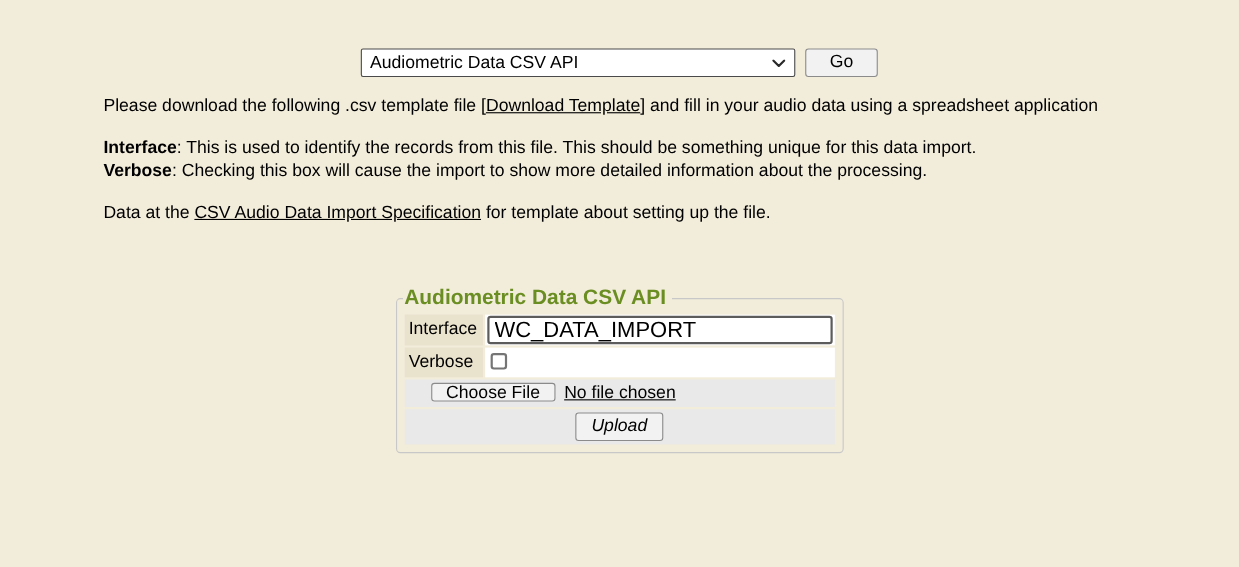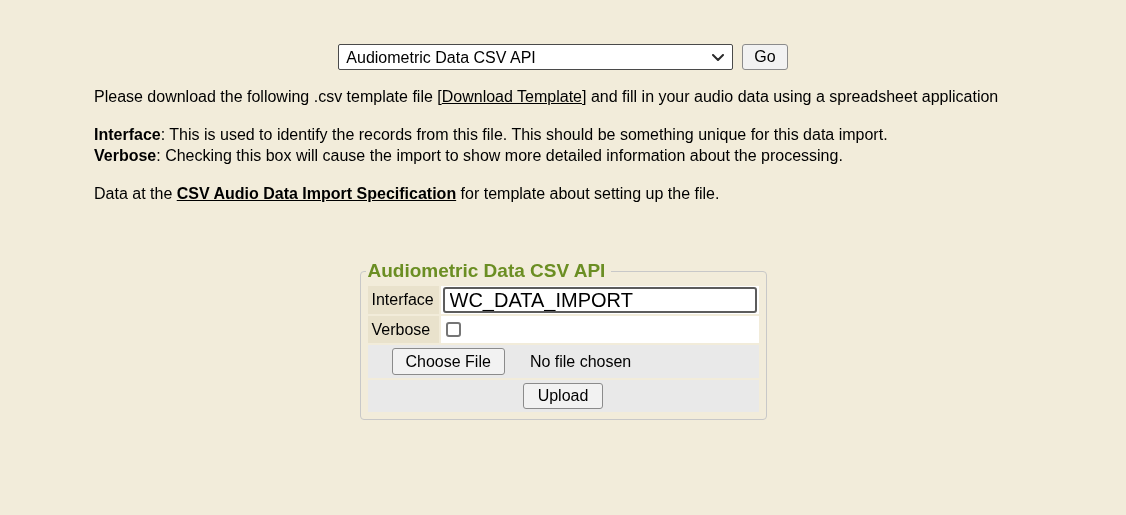--- a/index.html
+++ b/index.html
@@ -46,34 +46,34 @@
     pointer-events: none;
   }
   .btn {
     font-family: "Liberation Sans", sans-serif;
     font-size: 16px;
     color: #000;
     background: #f2f2f2;
     border: 1px solid #8b8b8b;
     border-radius: 3px;
     height: 26px;
-    padding: 0 11px;
+    padding: 0 21px;
     cursor: pointer;
   }
 
   
   .content {
     width: 938px;
     margin: 0 auto;
     line-height: 21px;
   }
   .content p { margin: 17px 0 0 0; }
   .content p.first { margin-top: 16px; }
   a.plain-link { color: #000; text-decoration: underline; cursor: pointer; }
-  a.bold-link { color: #000; font-weight: bold; text-decoration: underline; cursor: pointer; }
+  a.bold-link { color: #000; font-weight: normal; text-decoration: underline; cursor: pointer; }
 
   
   fieldset.import-form {
     width: 407px;
     margin: 56px auto 0 auto;
     border: 1px solid #c8c8c8;
     border-radius: 4px;
     padding: 2px 5px 5px 5px;
   }
   fieldset.import-form legend {
@@ -129,23 +129,23 @@
   }
   td.filerow {
     background: #e9e9e9;
     padding: 3px 0 3px 24px;
   }
   td.uploadrow {
     background: #e9e9e9;
     text-align: center;
     padding: 3px 0;
   }
-  .file-btn { height: 27px; padding: 0 13px; }
-  .file-status { margin-left: 25px; }
-  .upload-btn { padding: 0 14px; }
+  .file-btn { height: 17px; padding: 0 13px; }
+  .file-status { margin-left: 8px; text-decoration: underline; }
+  .upload-btn { padding: 0 14px; font-style: italic; }
 </style>
 </head>
 <body>
 
 <div class="top-row">
   <span class="select-wrap">
     <select class="api-select">
       <option>Audiometric Data CSV API</option>
     </select>
     <svg class="chevron" width="12" height="7" viewBox="0 0 12 7">

